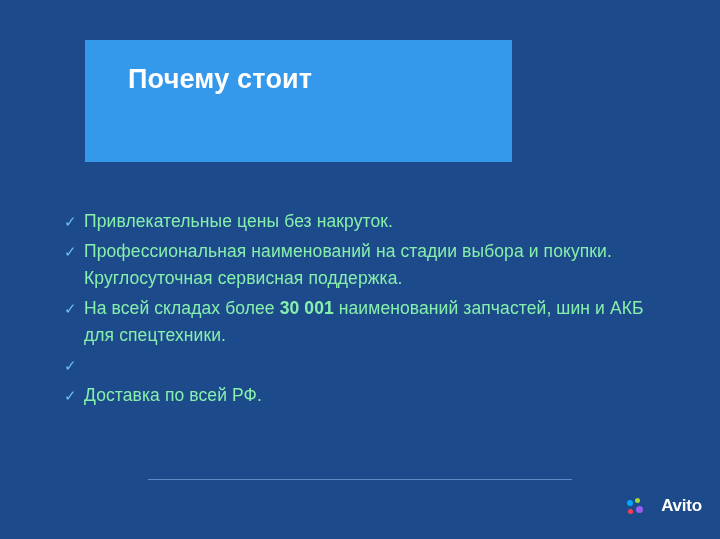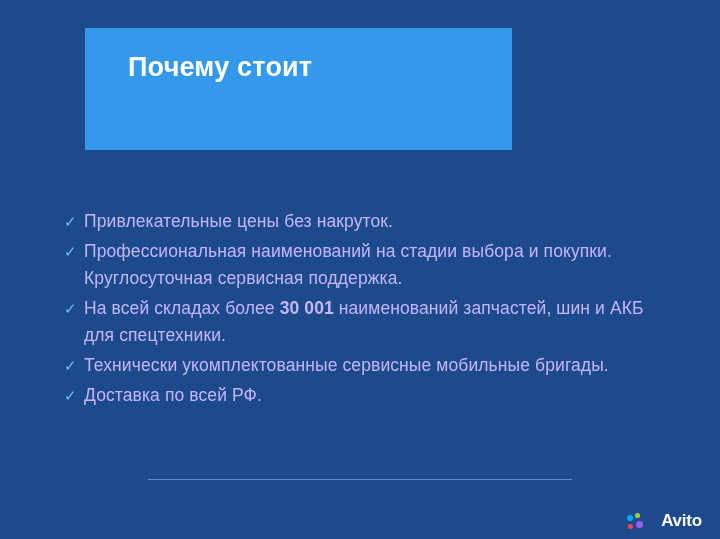--- a/index.html
+++ b/index.html
@@ -15,21 +15,21 @@
   }
   .slide {
     position: relative;
     width: 720px;
     height: 539px;
     background: #1d4a8b;
   }
   .title-box {
     position: absolute;
     left: 85px;
-    top: 28px;
+    top: 40px;
     width: 427px;
     height: 122px;
     background: #3498eb;
     box-sizing: border-box;
     padding: 22px 0 0 43px;
   }
   .title-line {
     color: #ffffff;
     font-size: 27px;
     font-weight: bold;
@@ -52,40 +52,40 @@
     flex: 0 0 auto;
     width: 22px;
     color: #6fc0f5;
     font-size: 15px;
     line-height: 27px;
     text-align: left;
     padding-left: 2px;
     box-sizing: border-box;
   }
   .btext {
-    color: #c4b5fd;
+    color: #86efac;
     font-size: 17.5px;
     line-height: 27px;
     letter-spacing: 0.1px;
   }
   .btext b {
     font-weight: bold;
   }
   .divider {
     position: absolute;
     left: 148px;
     top: 479px;
     width: 424px;
     height: 1px;
     background: #5f8ac4;
   }
   .watermark {
     position: absolute;
     right: 18px;
-    bottom: 8px;
+    bottom: 23px;
     display: flex;
     align-items: center;
     gap: 17px;
   }
   .wm-logo {
     position: relative;
     width: 17px;
     height: 17px;
   }
   .wm-logo i {
@@ -125,21 +125,20 @@
       <span class="btext">Профессиональная наименований на стадии выбора и покупки. Круглосуточная сервисная поддержка.</span>
     </div>
 
     <div class="bullet">
       <span class="check">✓</span>
       <span class="btext"><span>На всей складах более </span><b>30 001</b><span> наименований запчастей, шин и АКБ для спецтехники.</span></span>
     </div>
 
     <div class="bullet">
       <span class="check">✓</span>
-      <span class="btext">Технически укомплектованные сервисные мобильные бригады.</span>
     </div>
 
     <div class="bullet">
       <span class="check">✓</span>
       <span class="btext">Доставка по всей РФ.</span>
     </div>
 
   </div>
 
   <div class="divider"></div>

